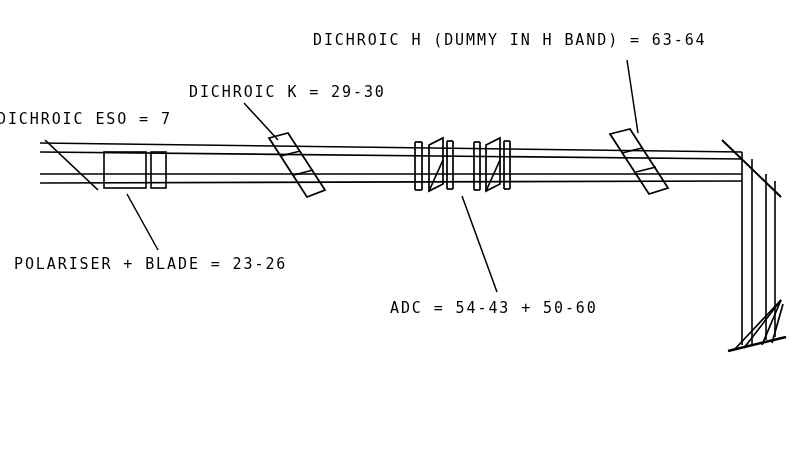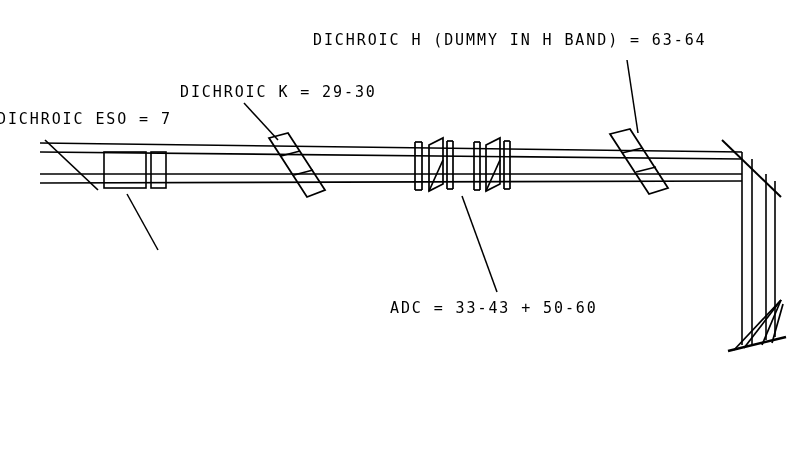--- a/index.html
+++ b/index.html
@@ -27,21 +27,21 @@
   .label {
     position: absolute;
     font-family: "DejaVu Sans Mono", "Liberation Mono", monospace;
     font-size: 15px;
     letter-spacing: 1.9px;
     color: #000000;
     white-space: nowrap;
     line-height: 1;
   }
   #label-dichroic-h  { left: 313px; top: 33px; }
-  #label-dichroic-k  { left: 180px; top: 85px; }
+  #label-dichroic-k  { left: 189px; top: 85px; }
   #label-dichroic-eso{ left: -3px;  top: 112px; }
   #label-mirror      { left: 672px; top: 112px; }
   #label-polariser   { left: 14px;  top: 257px; }
   #label-adc         { left: 390px; top: 301px; }
   #label-paraboloid  { left: 437px; top: 397px; }
 </style>
 </head>
 <body>
 
 <div id="stage">
@@ -136,17 +136,18 @@
 
   </svg>
 
   <div class="label" id="label-dichroic-h">DICHROIC H (DUMMY IN H BAND) = 63-64</div>
 
   <div class="label" id="label-dichroic-k">DICHROIC K = 29-30</div>
 
   <div class="label" id="label-dichroic-eso">DICHROIC ESO = 7</div>
 
 
+  <div class="label" id="label-polariser">POLARISER + BLADE = 23-26</div>
 
-  <div class="label" id="label-adc">ADC = 33-43 + 50-60</div>
+  <div class="label" id="label-adc">ADC = 54-43 + 50-60</div>
 
 
 </div>
 
 </body></html>

